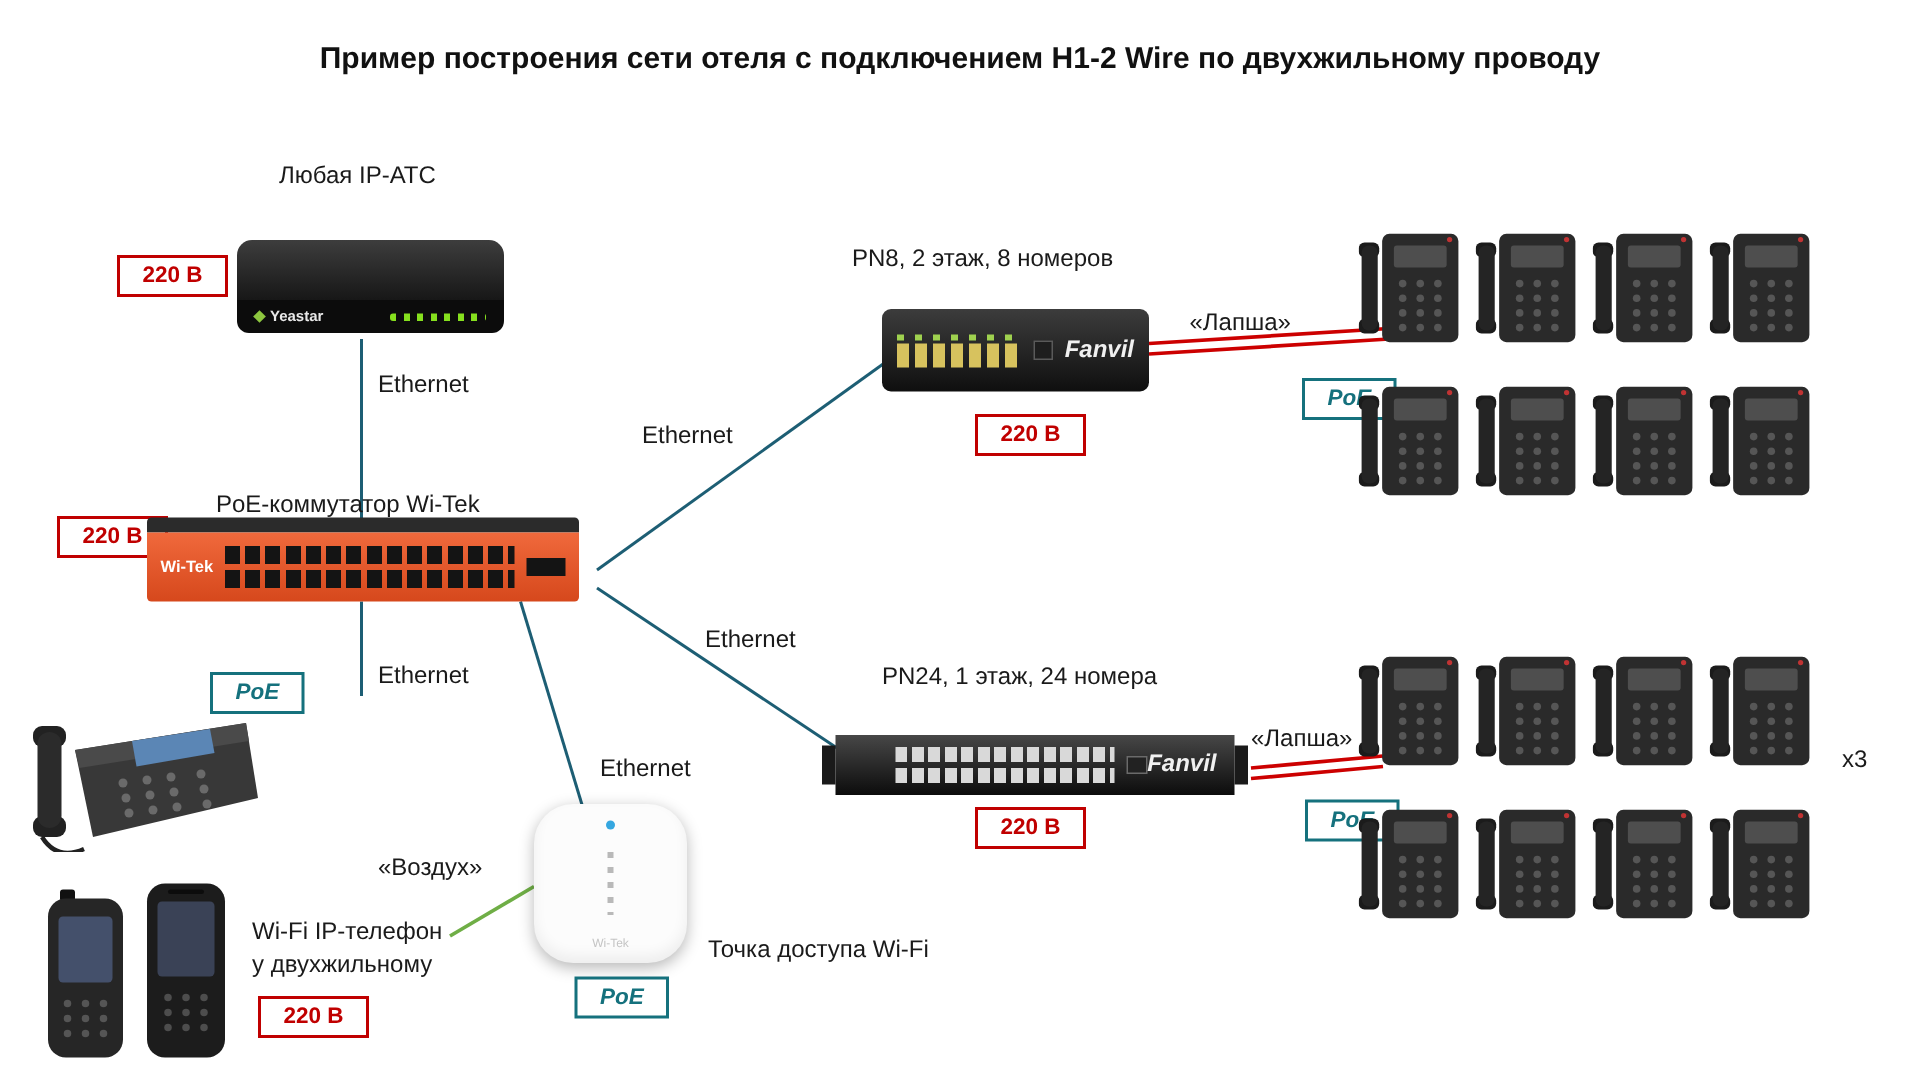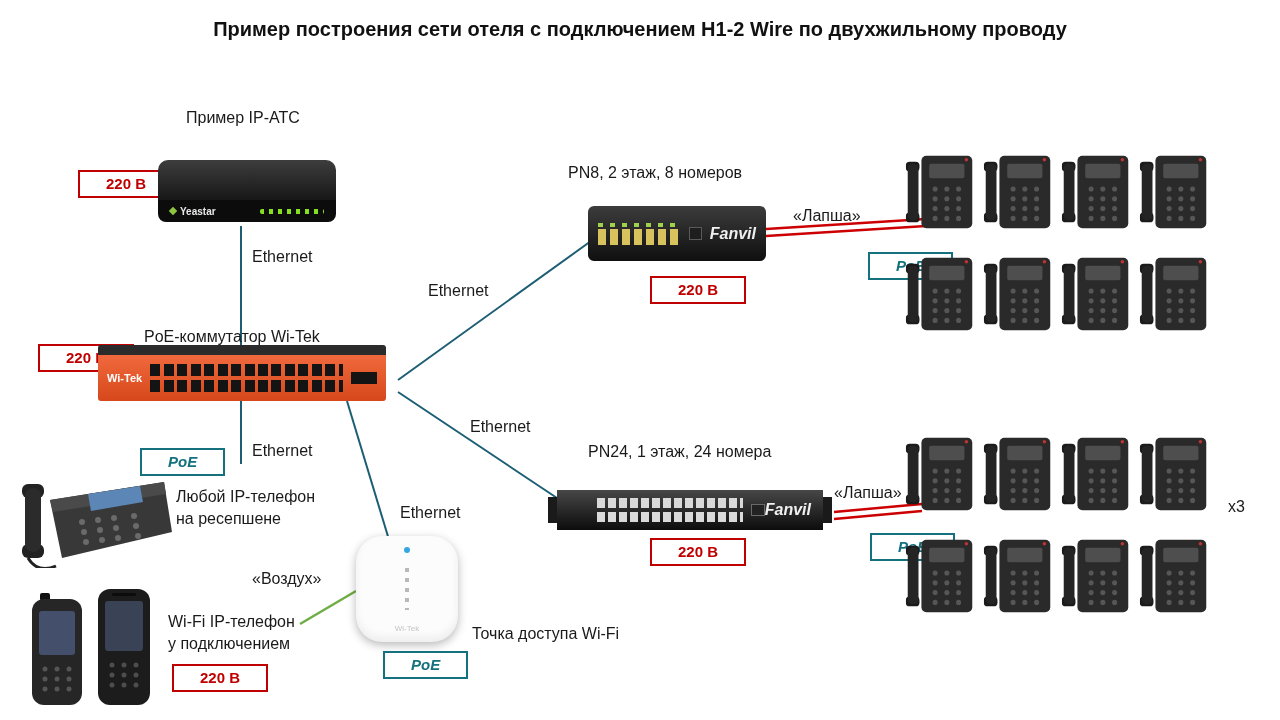--- a/index.html
+++ b/index.html
@@ -5,25 +5,25 @@
   :root{
     --power:#c00000;
     --poe:#15717d;
     --ethernet:#1d5e74;
     --lapsha:#cc0000;
     --air:#6fae46;
   }
   *{box-sizing:border-box;}
   body{margin:0;background:#fff;font-family:"Liberation Sans",sans-serif;}
   .canvas{position:relative;width:1280px;height:720px;background:#fff;overflow:hidden;}
-  .title{position:absolute;top:18px;left:0;width:100%;margin:0;text-align:center;
+  .title{position:absolute;top:28px;left:0;width:100%;margin:0;text-align:center;
          font-size:20px;font-weight:bold;color:#111;}
   .label{position:absolute;font-size:16px;color:#1a1a1a;white-space:pre-line;line-height:1.35;}
   .badge{position:absolute;background:#fff;font-weight:bold;font-size:15px;
-         padding:2px 26px;line-height:1.3;}
+         padding:2px 15px;line-height:1.3;}
   .badge.power{border:2px solid var(--power);color:var(--power);}
   .badge.poe{border:2px solid var(--poe);color:var(--poe);font-style:italic;}
   .wires{position:absolute;left:0;top:0;width:1280px;height:720px;}
   .wires .eth{stroke:var(--ethernet);stroke-width:2;}
   .wires .lapsha{stroke:var(--lapsha);stroke-width:2.5;}
   .wires .air{stroke:var(--air);stroke-width:2.5;}
 
   
   .pbx{position:absolute;left:158px;top:160px;width:178px;height:50px;}
   .pbx-top{height:40px;background:linear-gradient(#3d3d3d,#171717);border-radius:10px 10px 0 0;}
@@ -122,21 +122,21 @@
     <line class="eth" x1="347" y1="401" x2="393" y2="553"></line>
     <line class="air" x1="300" y1="624" x2="356" y2="591"></line>
     <line class="lapsha" x1="766" y1="229" x2="926" y2="219"></line>
     <line class="lapsha" x1="766" y1="236" x2="926" y2="226"></line>
     <line class="lapsha" x1="834" y1="512" x2="922" y2="504"></line>
     <line class="lapsha" x1="834" y1="519" x2="922" y2="511"></line>
   </svg>
 
   <h1 class="title">Пример построения сети отеля с подключением H1-2 Wire по двухжильному проводу</h1>
 
-  <div class="label" style="left:186px;top:107px">Пример IP-АТС</div>
+  <div class="label" style="left:186px;top:107px">Любая IP-АТС</div>
   <div class="badge power" style="left:78px;top:170px">220 В</div>
   <div class="pbx">
     <div class="pbx-top"></div>
     <div class="pbx-front">
       <span class="pbx-brand">Yeastar</span>
       <span class="pbx-leds"></span>
     </div>
   </div>
   <div class="label" style="left:252px;top:246px">Ethernet</div>
 
@@ -246,22 +246,20 @@
         <circle cx="78" cy="70" r="3"></circle>
         <circle cx="94" cy="68" r="3"></circle>
       <circle cx="64" cy="82" r="3"></circle>
         <circle cx="80" cy="80" r="3"></circle>
         <circle cx="96" cy="78" r="3"></circle>
       <circle cx="112" cy="56" r="3"></circle>
         <circle cx="114" cy="66" r="3"></circle>
         <circle cx="116" cy="76" r="3"></circle>
     </g>
   </svg>
-  <div class="label" style="left:176px;top:486px">Любой IP-телефон
-на ресепшене</div>
 
   <div class="label" style="left:400px;top:502px">Ethernet</div>
   <div class="ap">
     <span class="ap-led"></span>
     <span class="ap-slots"></span>
     <span class="ap-brand">Wi-Tek</span>
   </div>
   <div class="label" style="left:472px;top:623px">Точка доступа Wi-Fi</div>
   <div class="badge poe" style="left:383px;top:651px">PoE</div>
   <div class="label" style="left:252px;top:568px">«Воздух»</div>
@@ -290,16 +288,16 @@
         <circle cx="108" cy="80" r="2.5"></circle>
       <circle cx="84" cy="90" r="2.5"></circle>
         <circle cx="96" cy="90" r="2.5"></circle>
         <circle cx="108" cy="90" r="2.5"></circle>
       <circle cx="84" cy="100" r="2.5"></circle>
         <circle cx="96" cy="100" r="2.5"></circle>
         <circle cx="108" cy="100" r="2.5"></circle>
     </g>
   </svg>
   <div class="label" style="left:168px;top:611px">Wi-Fi IP-телефон
-у подключением</div>
+у двухжильному</div>
   <div class="badge power" style="left:172px;top:664px">220 В</div>
 
 </div>
 
 </body></html>

